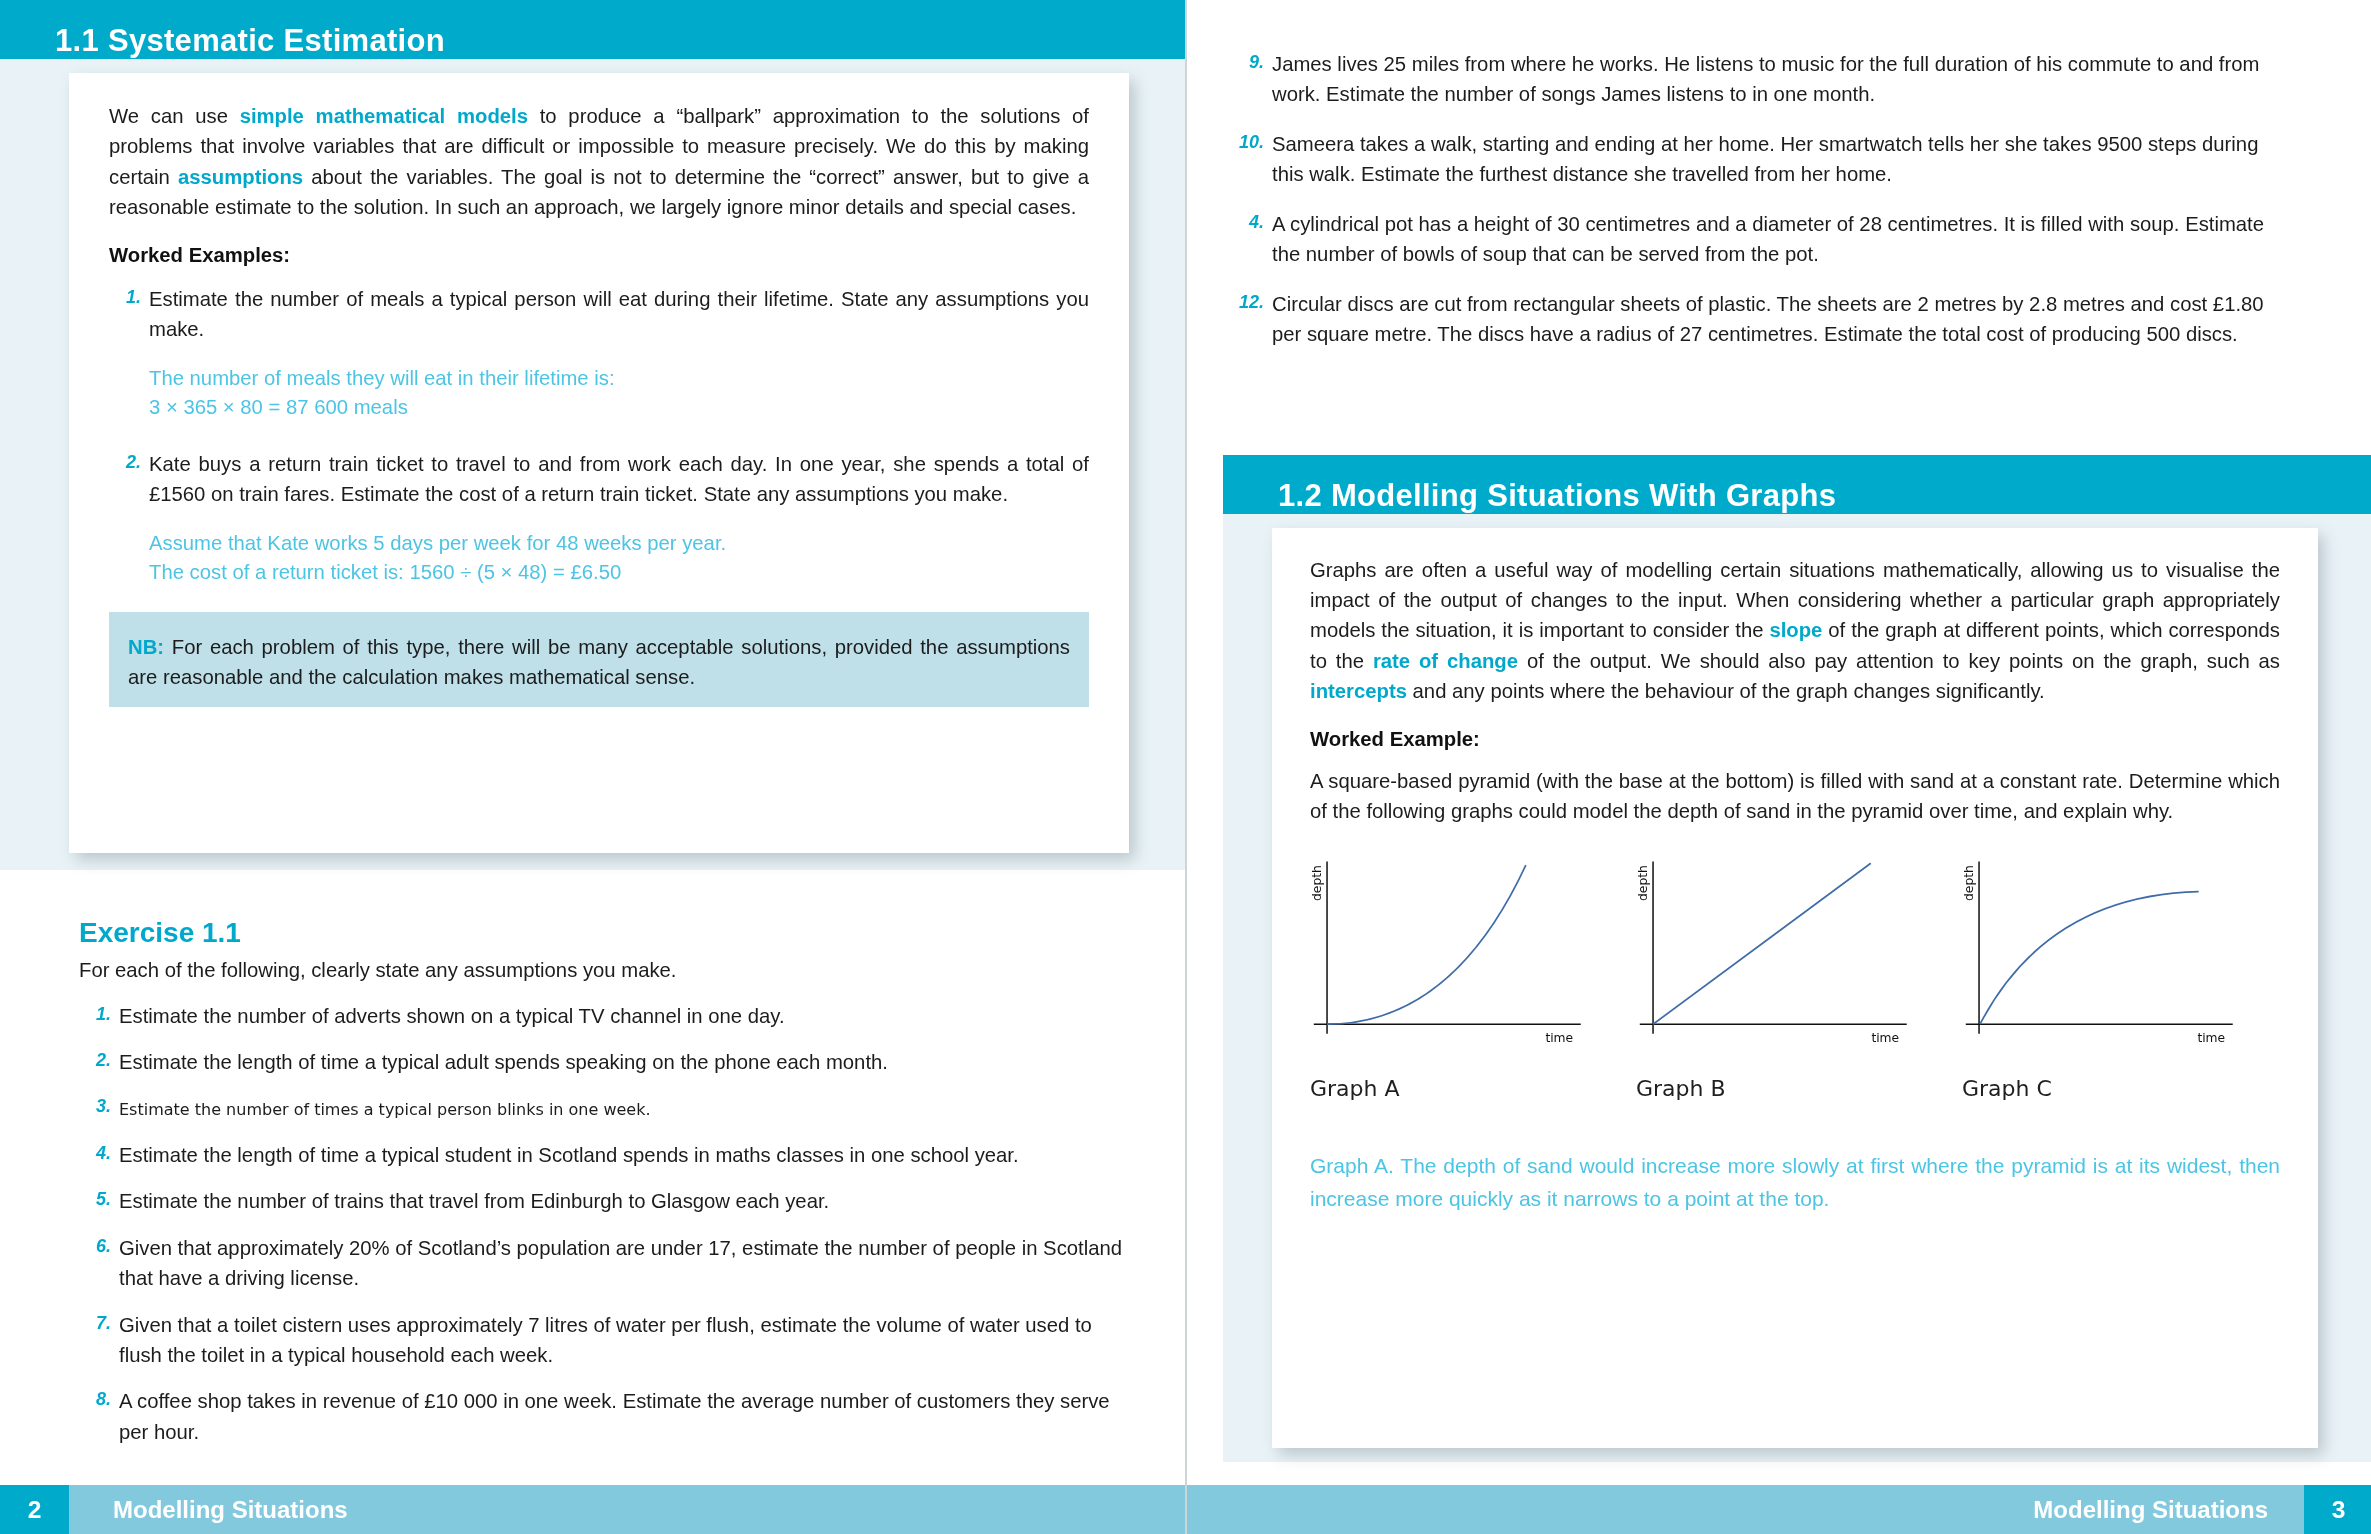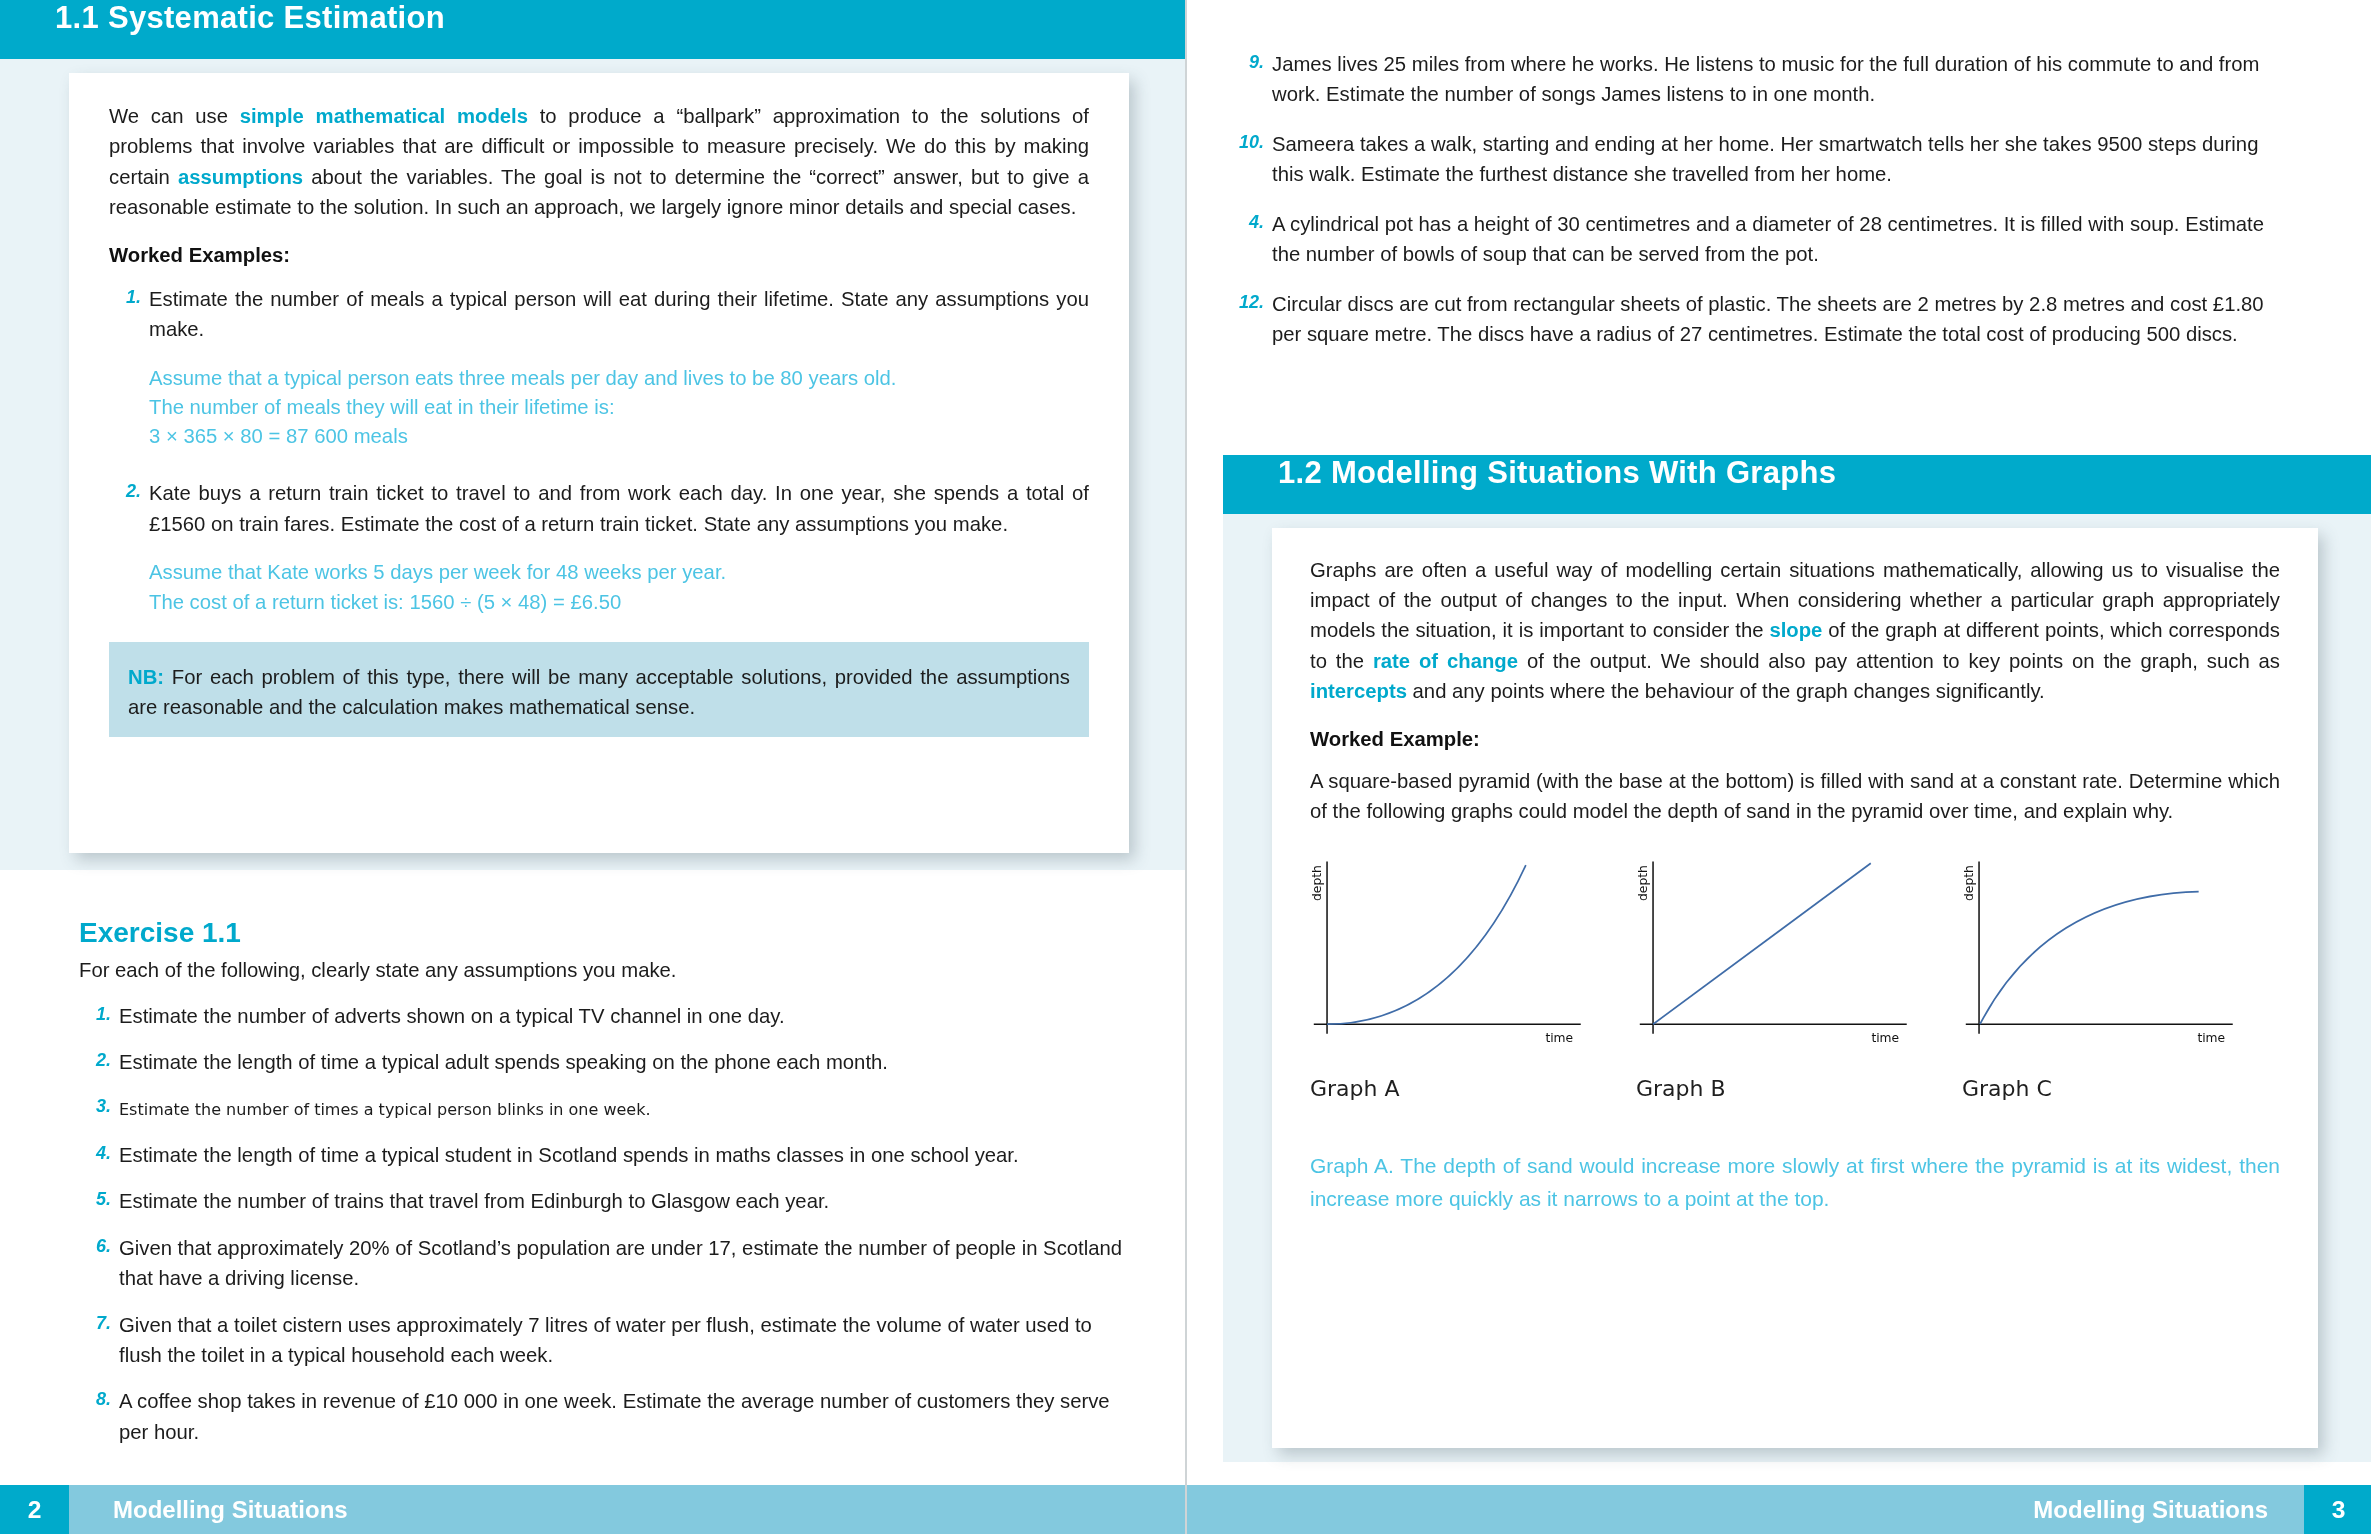--- a/index.html
+++ b/index.html
@@ -16,21 +16,21 @@
   .page-left{width:1186px;}
   .page-right{width:1186px;border-left:2.8px solid #cfd4d6;}
 
   
   .section-bar{
     background:#00aacb;
     color:#ffffff;
     font-weight:bold;
     font-size:31px;
     letter-spacing:0.3px;
-    display:flex;align-items:flex-start;
+    display:flex;align-items:flex-end;
     box-sizing:border-box;
   }
   .bar-left{height:59px;padding-left:55px;width:1186px;}
   .bar-right{height:59px;padding-left:55px;margin-left:36px;width:1150px;}
 
   
   .tint{background:#e9f3f7;position:relative;box-sizing:border-box;}
   .card{
     background:#ffffff;
     box-shadow:5.7px 6.6px 15px rgba(60,80,90,.28);
@@ -132,21 +132,20 @@
         <span>We can use </span><span class="kw">simple mathematical models</span><span> to produce a “ballpark” approximation to the solutions of problems that involve variables that are difficult or impossible to measure precisely. We do this by making certain </span><span class="kw">assumptions</span><span> about the variables. The goal is not to determine the “correct” answer, but to give a reasonable estimate to the solution. In such an approach, we largely ignore minor details and special cases.</span>
       </p>
 
       <div class="lbl" style="margin:0 0 17px 0;">Worked Examples:</div>
 
       <ol class="num we-list">
         <li>
           <span class="n">1.</span>
           <span class="btxt" style="display:block;">Estimate the number of meals a typical person will eat during their lifetime. State any assumptions you make.</span>
           <div class="we-ans">
-            <div class="ans-j">Assume that a typical person eats three meals per day and lives to be 80 years old.</div>
             <div class="ans">The number of meals they will eat in their lifetime is:</div>
             <div class="ans">3 × 365 × 80 = 87 600 meals</div>
           </div>
         </li>
         <li style="margin-top:26.5px;">
           <span class="n">2.</span>
           <span class="btxt" style="display:block;">Kate buys a return train ticket to travel to and from work each day. In one year, she spends a total of £1560 on train fares. Estimate the cost of a return train ticket. State any assumptions you make.</span>
           <div class="we-ans">
             <div class="ans">Assume that Kate works 5 days per week for 48 weeks per year.</div>
             <div class="ans">The cost of a return ticket is: 1560 ÷ (5 × 48) = £6.50</div>

